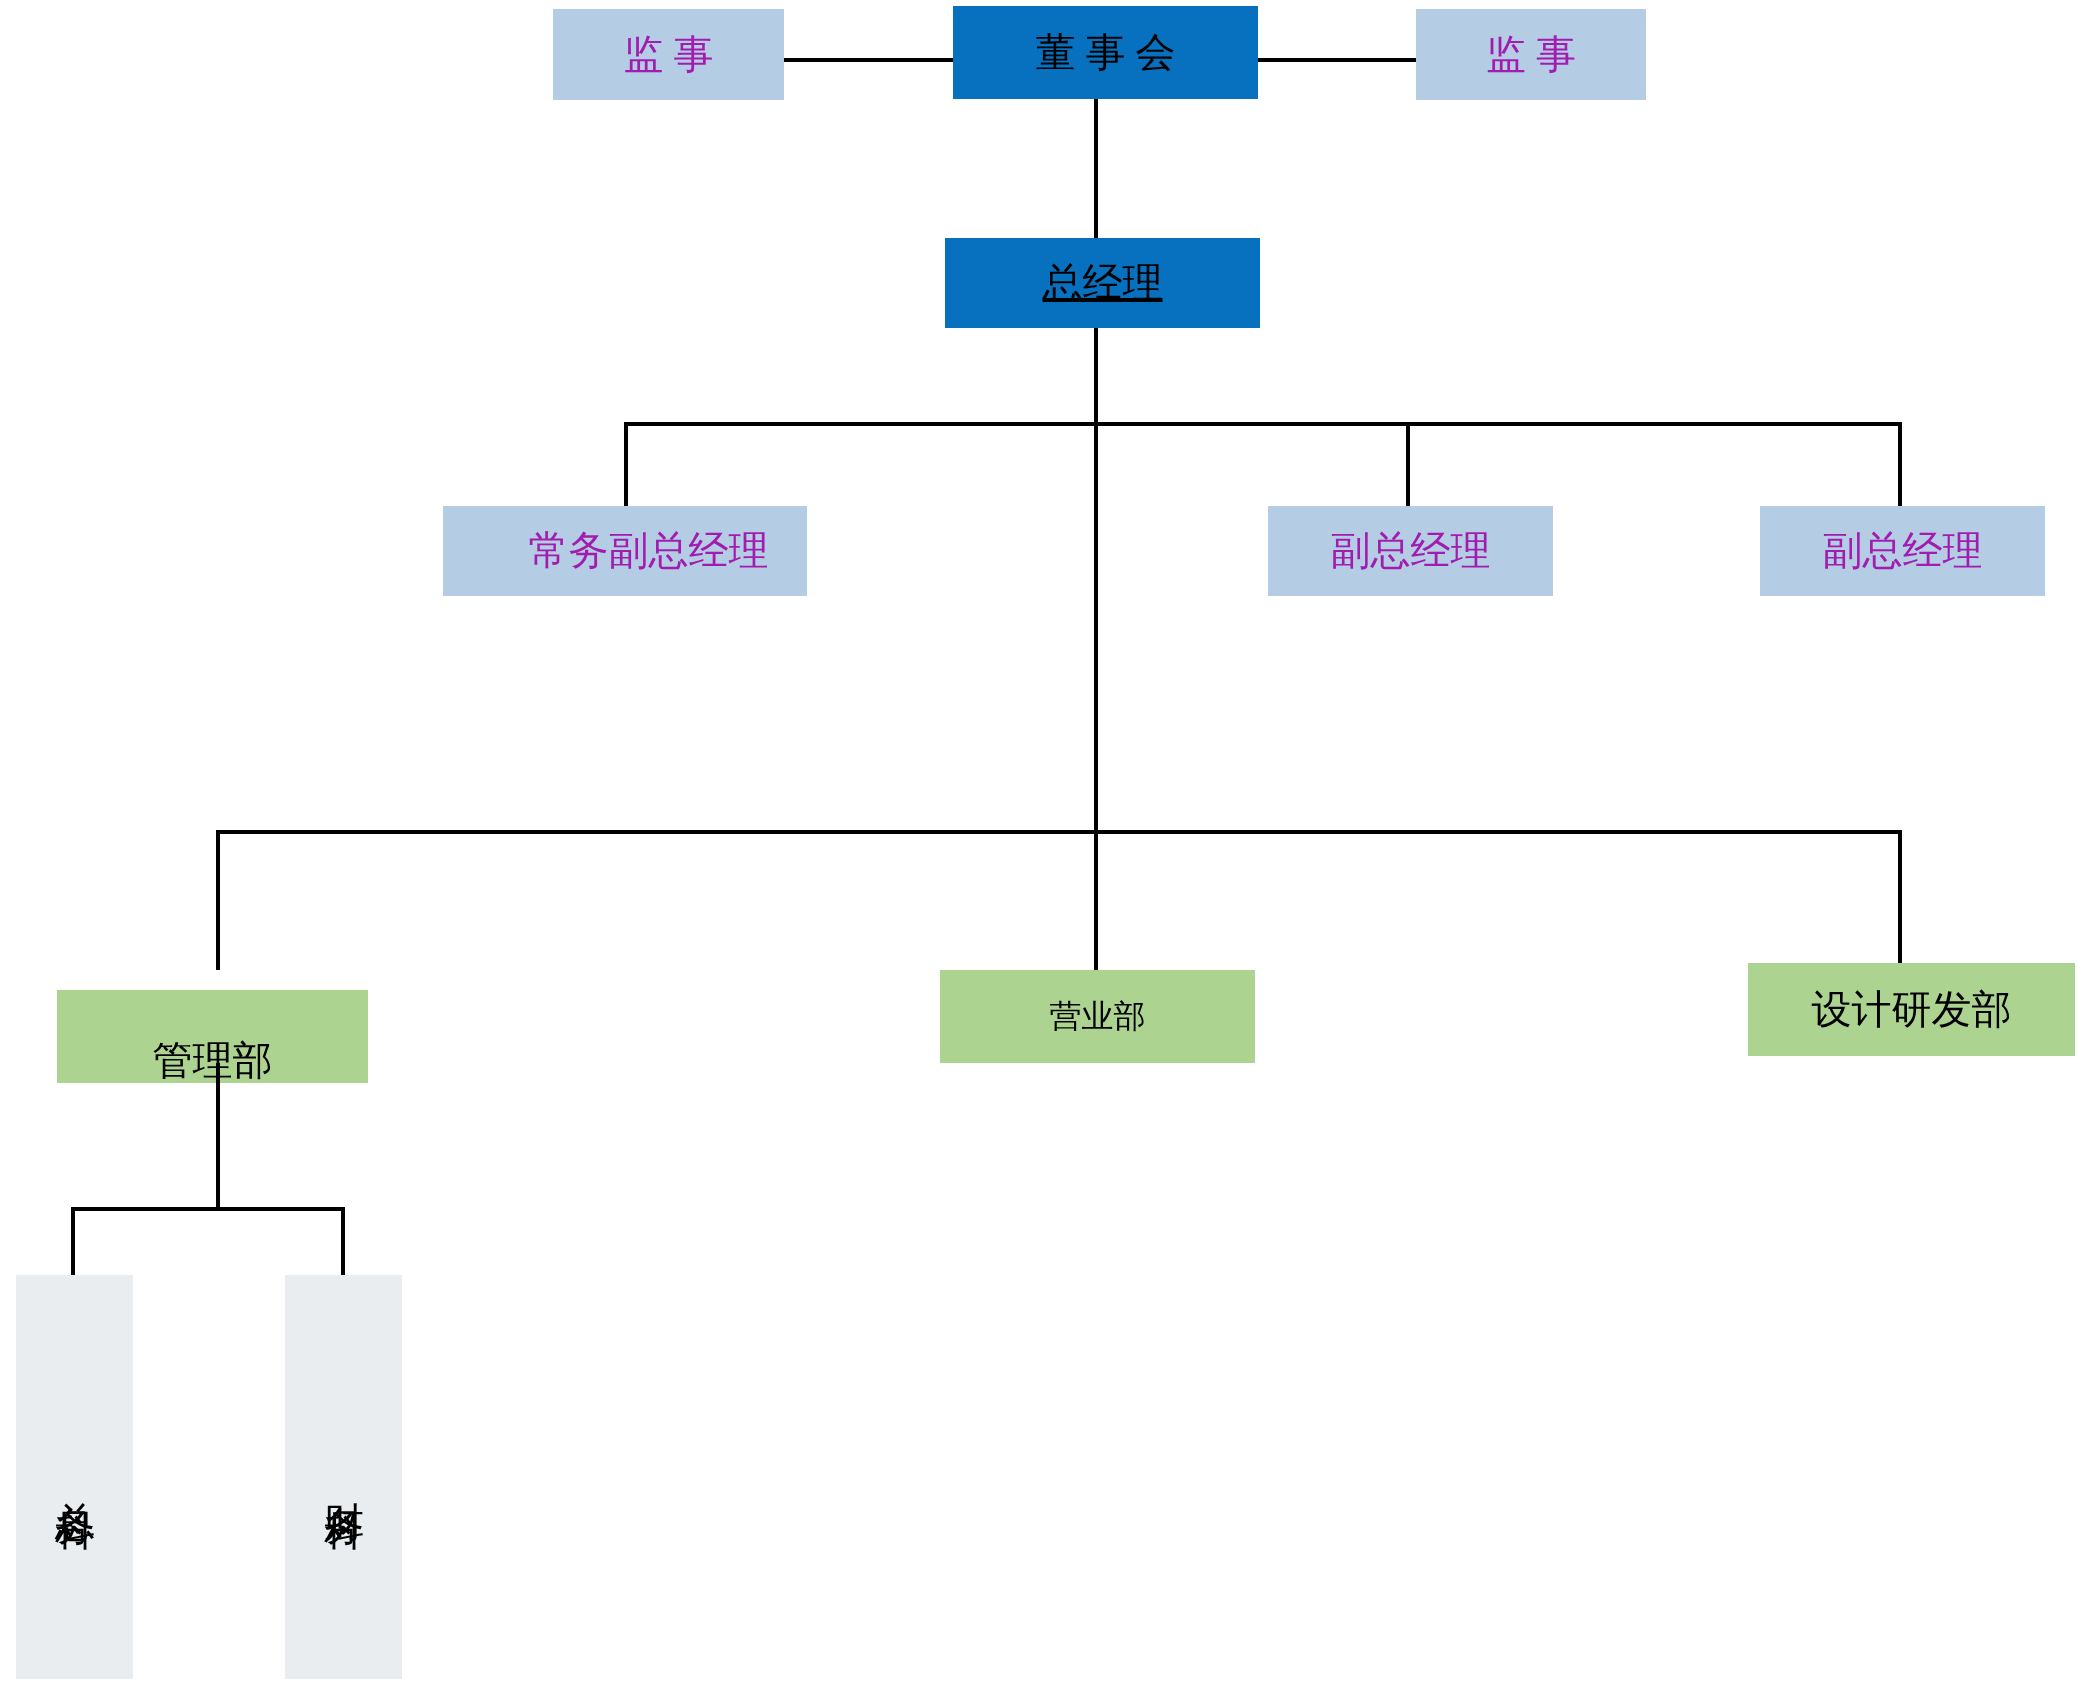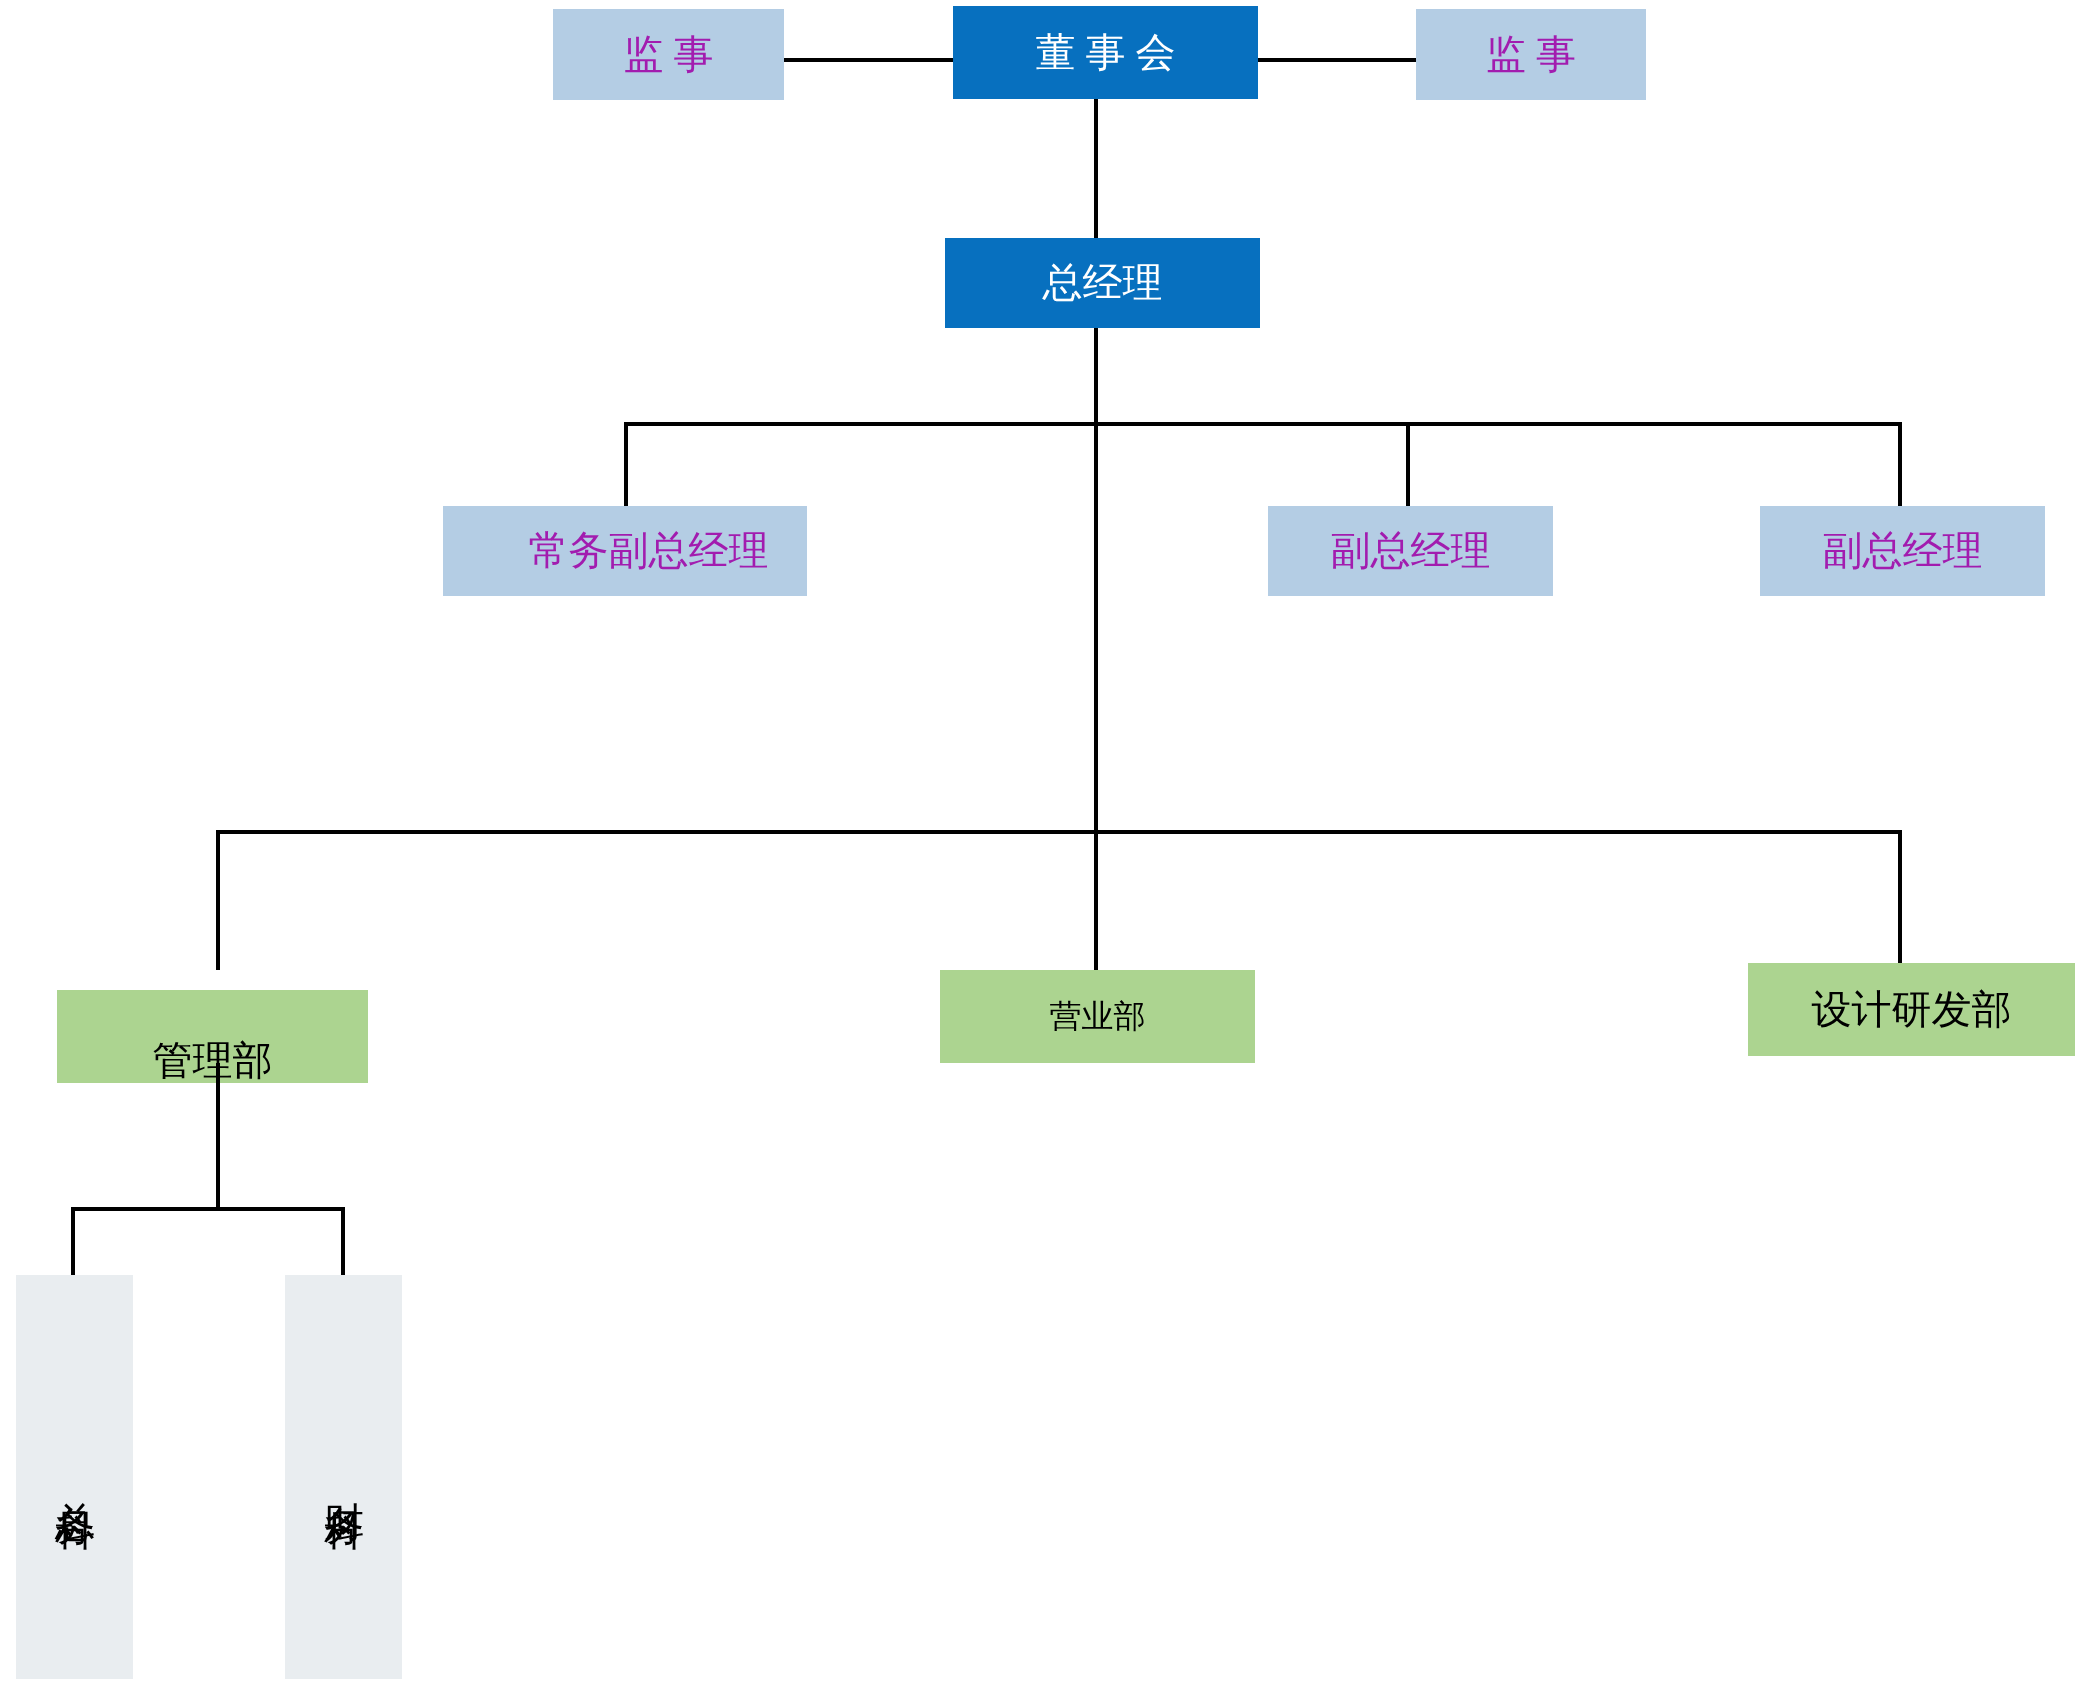--- a/index.html
+++ b/index.html
@@ -27,21 +27,21 @@
     line-height: 1.1;
     color: #000000;
   }
   .node-label {
     display: block;
     white-space: nowrap;
   }
   
   .theme-dark-blue {
     background: #0770bf;
-    color: #ffffff;
+    color: #000000;
   }
   .theme-light-blue {
     background: #b4cde4;
     color: #a21caf;
   }
   .theme-green {
     background: #acd490;
     color: #000000;
   }
   .theme-grey {
@@ -81,21 +81,21 @@
   <div class="node theme-dark-blue" style="left:953px; top:6px; width:305px; height:93px; font-size:40px;">
     <span class="node-label">董 事 会</span>
   </div>
 
   <div class="node theme-light-blue" style="left:1416px; top:9px; width:230px; height:91px; font-size:40px;">
     <span class="node-label">监 事</span>
   </div>
 
   <div class="line line-v" style="left:1094px; top:99px; height:139px;"></div>
 
-  <div class="node theme-dark-blue" style="left:945px; top:238px; width:315px; height:90px; font-size:40px;">
+  <div class="node theme-dark-blue" style="left:945px; top:238px; width:315px; height:90px; font-size:40px;text-decoration:underline;">
     <span class="node-label">总经理</span>
   </div>
 
   <div class="line line-v" style="left:1094px; top:328px; height:504px;"></div>
 
   <div class="line line-h" style="left:624px; top:422px; width:1278px;"></div>
 
   <div class="line line-v" style="left:624px; top:422px; height:84px;"></div>
   <div class="line line-v" style="left:1406px; top:422px; height:84px;"></div>
   <div class="line line-v" style="left:1898px; top:422px; height:84px;"></div>

